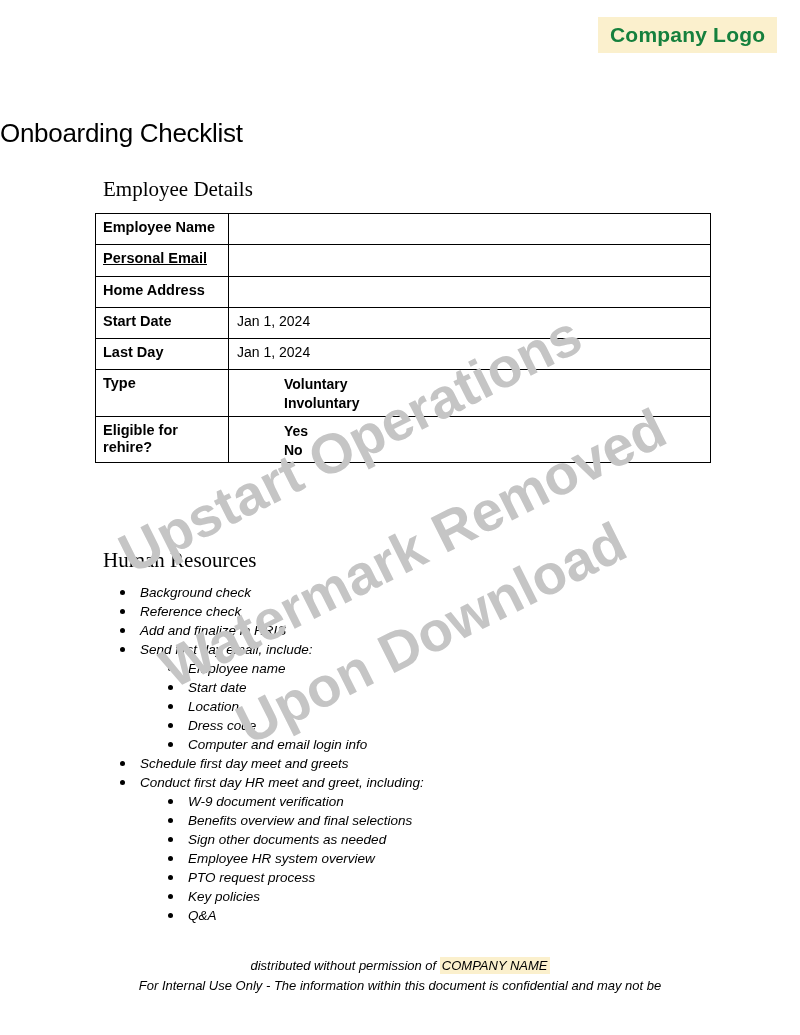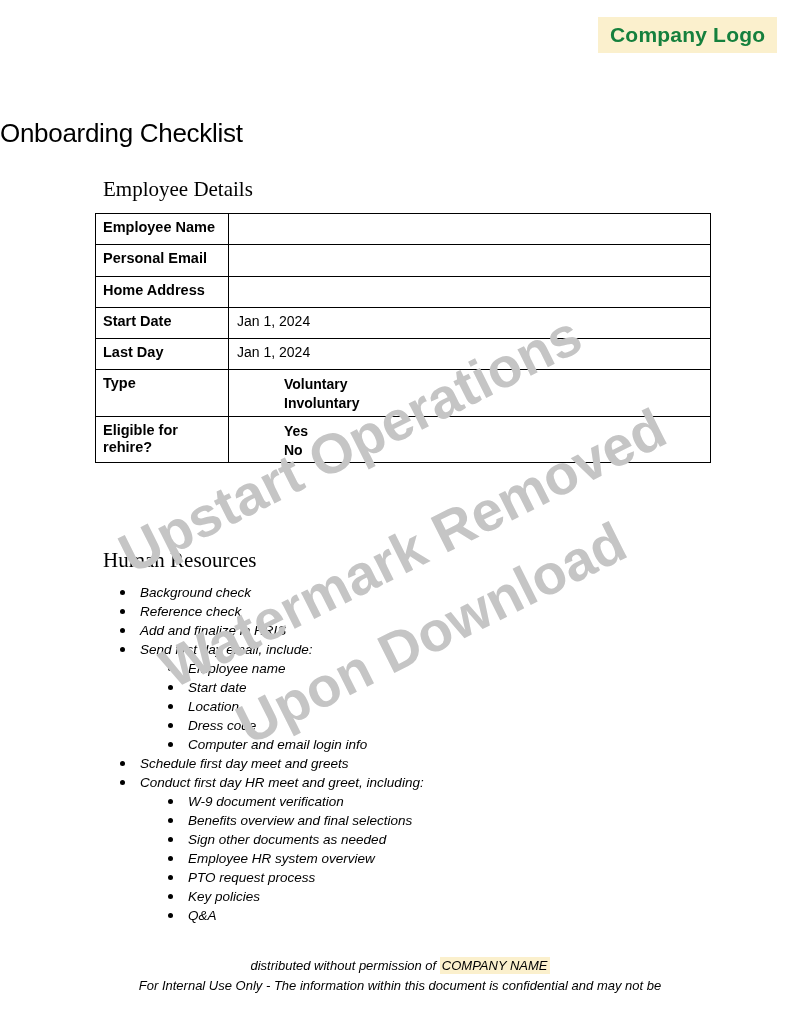--- a/index.html
+++ b/index.html
@@ -135,21 +135,21 @@
   <div class="doc-title">Onboarding Checklist</div>
 
   <div class="section-heading" id="heading-employee">Employee Details</div>
 
   <table class="emp-table">
     <tbody id="emp-table-body">
         <tr style="height: 31px;">
           <td class="label">Employee Name</td>
           <td></td>
         </tr>
-        <tr style="height: 32px;">
+        <tr style="height: 32px; text-decoration: underline;">
           <td class="label">Personal Email</td>
           <td></td>
         </tr>
         <tr style="height: 31px;">
           <td class="label">Home Address</td>
           <td></td>
         </tr>
         <tr style="height: 31px;">
           <td class="label">Start Date</td>
           <td>Jan 1, 2024</td>

